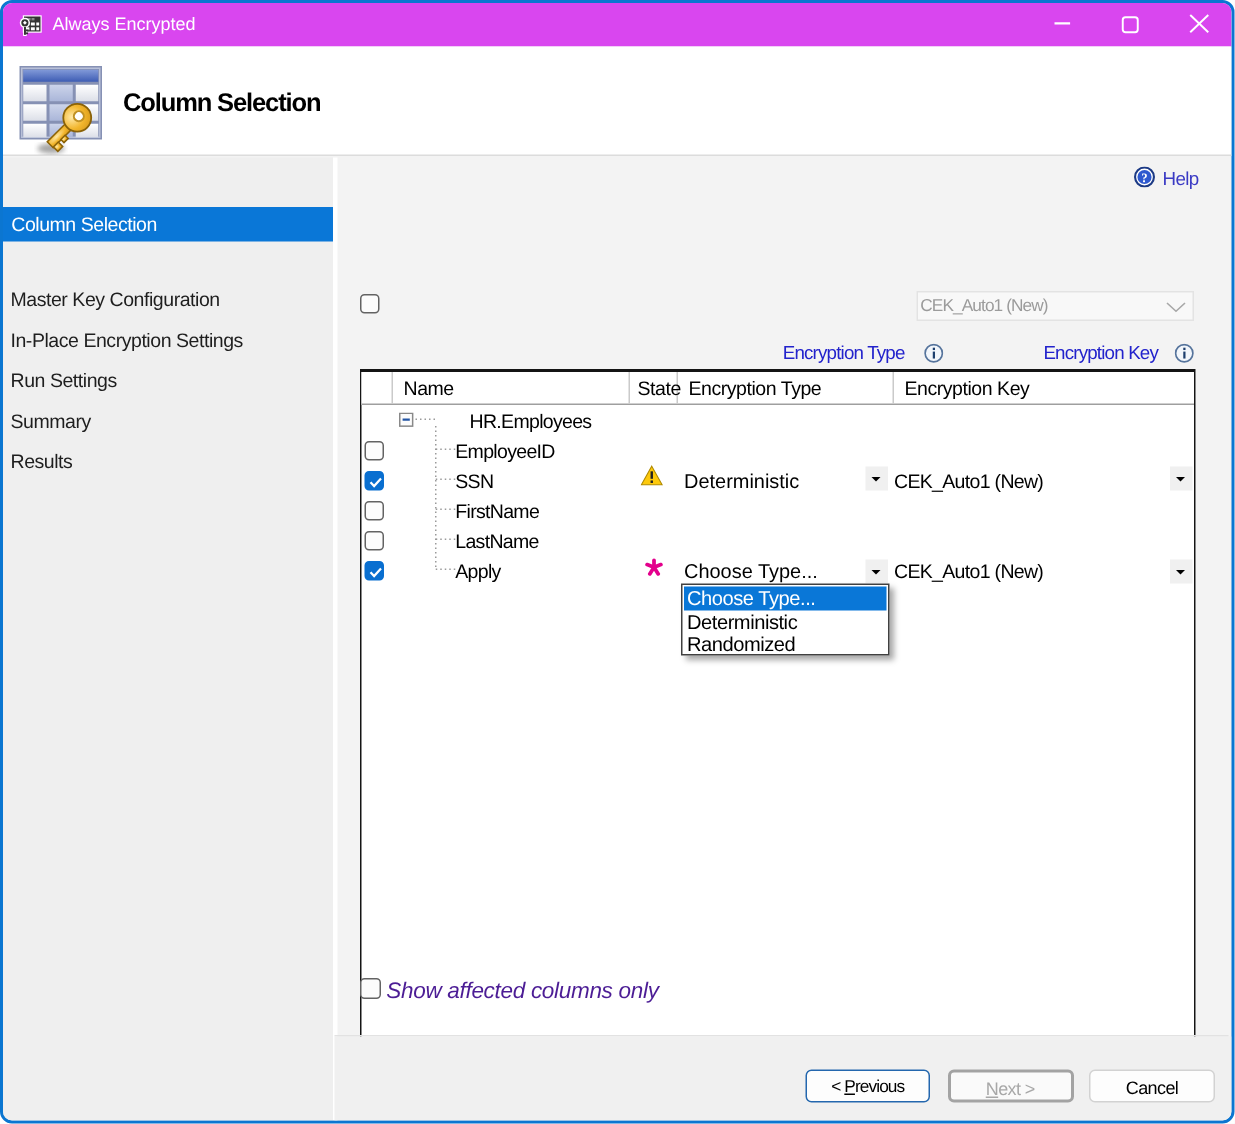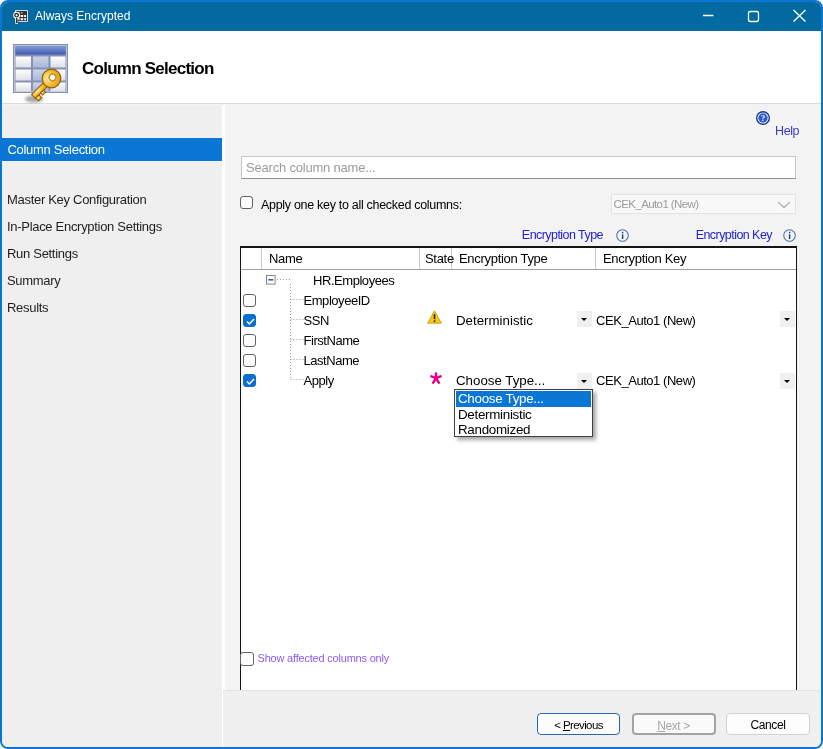--- a/index.html
+++ b/index.html
@@ -4,33 +4,33 @@
 <style>
   * { margin:0; padding:0; box-sizing:border-box; }
   html,body { width:823px; height:749px; background:#ffffff; font-family:"Liberation Sans", sans-serif; }
   #win {
     position:absolute; left:0; top:0; width:823px; height:749px;
     border:2px solid #0b76d1; border-radius:8px; overflow:hidden;
     background:#f3f3f3;
   }
   .abs { position:absolute; }
   
-  #titlebar { position:absolute; left:0; top:0; width:100%; height:29px; background:#0369a1; }
+  #titlebar { position:absolute; left:0; top:0; width:100%; height:29px; background:#d946ef; }
   #titletext { position:absolute; left:33px; top:0; height:29px; line-height:29px; color:#ffffff; font-size:12px; }
   
   #header { position:absolute; left:0; top:29px; width:100%; height:73px; background:#ffffff; border-bottom:1px solid #dcdcdc; }
   #headtitle { position:absolute; left:80px; top:28px; font-size:17px; font-weight:bold; color:#000; letter-spacing:-0.75px; }
   
   #sidebar { position:absolute; left:0; top:103px; width:220px; bottom:0; background:#efefef; }
   #sideline { position:absolute; left:220px; top:103px; width:3px; bottom:0; background:#ffffff; }
   .nav { position:absolute; left:5px; font-size:13px; letter-spacing:-0.3px; line-height:15px; color:#1e1e1e;margin-top:23px; }
   #navsel { position:absolute; left:0; top:135.5px; width:220px; height:23px; background:#0a77d7; }
   #navsel span { position:absolute; left:5.5px; top:0; line-height:23px; color:#fff; font-size:13px; letter-spacing:-0.3px; }
   
-  #help { position:absolute; left:773px; top:122px; font-size:12.5px; letter-spacing:-0.4px; color:#3a3ac4; }
+  #help { position:absolute; left:773px; top:110px; font-size:12.5px; letter-spacing:-0.4px; color:#3a3ac4; }
   
   #search { position:absolute; left:239px; top:154px; width:555px; height:23px; background:#fff;
     border:1px solid #c6c6c6; border-bottom-color:#8f8f8f; }
   #search span { position:absolute; left:4px; top:0; line-height:21px; color:#9b9b9b; font-size:13px; letter-spacing:-0.2px; }
   
   .cb { position:absolute; width:13px; height:13px; background:#fcfcfc; border:1.5px solid #636363; border-radius:3px; }
   .cbc { position:absolute; width:13px; height:13px; background:#0a6fd0; border:1px solid #0a6fd0; border-radius:3px; }
   #applylbl { position:absolute; left:259px; top:195.5px; font-size:12.5px; letter-spacing:-0.3px; color:#000; }
   #combo1 { position:absolute; left:609px; top:192px; width:185px; height:20px; background:#f8f8f8; border:1px solid #e3e3e3; }
   #combo1 span { position:absolute; left:1.5px; top:0; line-height:18px; font-size:11.5px; letter-spacing:-0.6px; color:#9b9b9b; }
@@ -42,21 +42,21 @@
   .ghlbl { position:absolute; top:2.5px; font-size:13px; letter-spacing:-0.3px; color:#000; }
   .rowtxt { position:absolute; font-size:13px; letter-spacing:-0.45px; line-height:15px; color:#000; }
   .enc { font-size:13.3px; letter-spacing:0; }
   .ddbtn { position:absolute; width:15px; height:16px; background:#f0f0f0; }
   .ddbtn:after { content:""; position:absolute; left:4px; top:6.5px; border-left:3.5px solid transparent; border-right:3.5px solid transparent; border-top:3.8px solid #000; }
   
   #ddlist { position:absolute; left:452px; top:387px; width:139px; height:48px; background:#fff; border:1px solid #404040; box-shadow:3px 3px 4px rgba(0,0,0,0.35); }
   #ddlist .it { position:absolute; left:1px; right:1px; height:15.5px; line-height:15.5px; padding-left:2px; font-size:13.4px; letter-spacing:-0.3px; color:#000; }
   #ddlist .sel { background:#0a77d7; color:#fff; }
   
-  #showlbl { position:absolute; left:255.5px; top:649.5px; font-size:11px; letter-spacing:-0.2px; color:#8b5cf6; }
+  #showlbl { position:absolute; left:255.5px; top:649.5px; font-size:15px; letter-spacing:-0.2px; color:#4c1d95;font-style:italic; }
   #botsep { position:absolute; left:221px; top:687.5px; right:2px; height:1px; background:#e2e2e2; }
   #botbar { position:absolute; left:221px; top:688.5px; right:0; bottom:0; background:#f0f0f0; }
   .btn { position:absolute; top:711px; height:22px; border-radius:4px; font-size:12px; text-align:center; line-height:23.5px; overflow:visible; }
   #bprev { left:535px; width:83px; background:#fdfdfd; border:1.5px solid #2467ae; color:#000; font-size:11.5px; letter-spacing:-0.6px; }
   #bnext { left:629.5px; width:84px; background:#fafafa; border:2px solid #a3a3a3; color:#a8a8a8; letter-spacing:-0.4px; }
   #bcancel { left:724px; width:84px; background:#fdfdfd; border:1px solid #d2d2d2; color:#000; letter-spacing:-0.4px; }
 </style>
 </head>
 <body>
 <div id="win">
@@ -157,26 +157,22 @@
   <div class="nav" style="top:248px">Summary</div>
   <div class="nav" style="top:275px">Results</div>
 
   <svg class="abs" style="left:754px;top:109px" width="14" height="14" viewBox="0 0 14 14">
     <circle cx="7" cy="7" r="6.3" fill="#ffffff" stroke="#1c3a85" stroke-width="1.4"></circle>
     <circle cx="7" cy="7" r="4.7" fill="#2e59cf"></circle>
     <text x="7" y="10.2" font-size="8.5" font-weight="bold" fill="#ffffff" text-anchor="middle" font-family="Liberation Serif, serif">?</text>
   </svg>
   <div id="help">Help</div>
 
-  <div id="search">
-      <span>Search column name...</span>
-    </div>
 
   <div class="cb" style="left:237.5px;top:193.5px;width:13.5px;height:13.5px"></div>
-  <div id="applylbl">Apply one key to all checked columns:</div>
   <div id="combo1">
       <span>CEK_Auto1 (New)</span>
     <svg class="abs" style="left:165px;top:6px" width="14" height="8" viewBox="0 0 14 8">
       <path d="M1 1 L7 6.5 L13 1" fill="none" stroke="#a8a8a8" stroke-width="1.1"></path>
     </svg>
   </div>
 
   <div class="bluelink" style="left:481px;top:225.5px;width:120px">Encryption Type</div>
   <svg class="abs" style="left:613.5px;top:227px" width="13" height="13" viewBox="0 0 14 14">
     <circle cx="7" cy="7" r="6.2" fill="#f2f6fb" stroke="#56749c" stroke-width="1.2"></circle>

